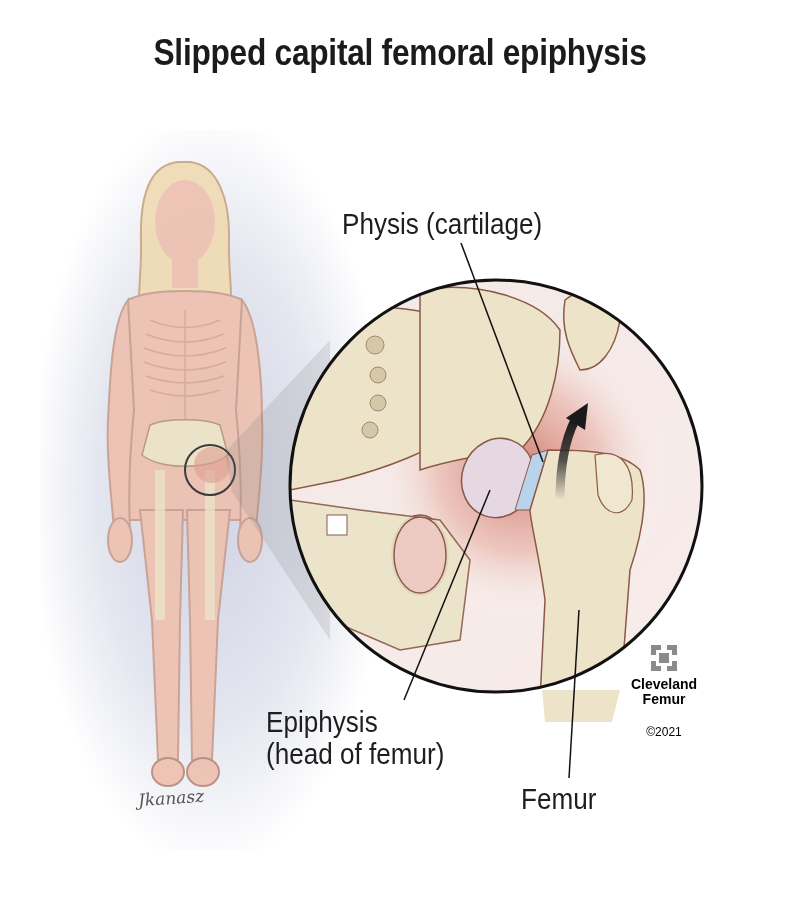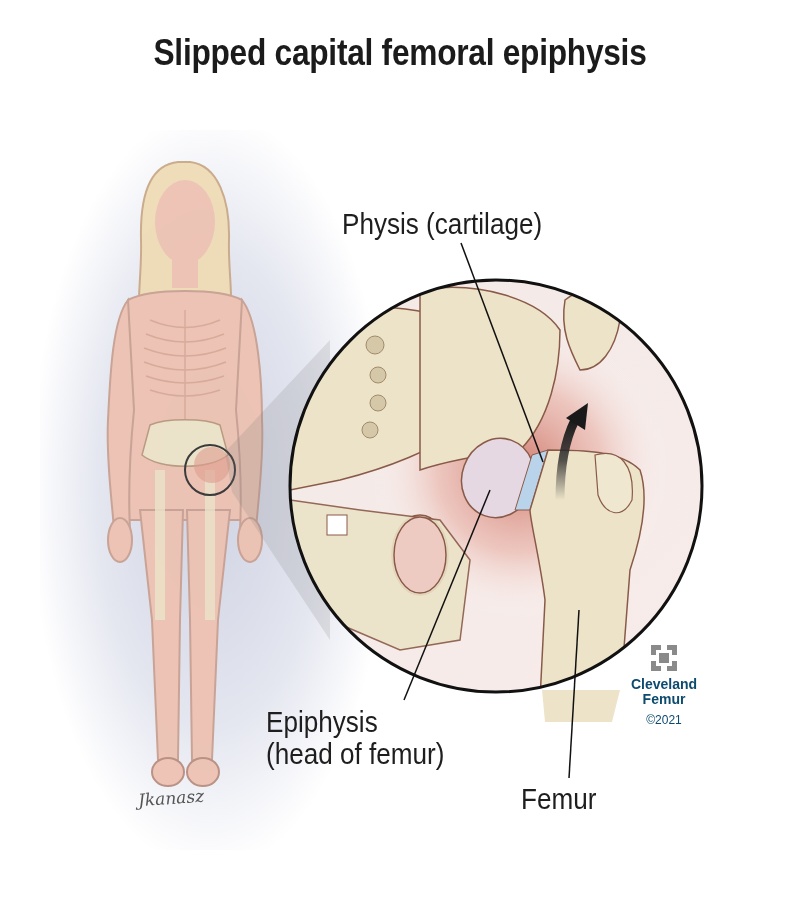--- a/index.html
+++ b/index.html
@@ -20,23 +20,23 @@
   .figure-svg { position: absolute; left: 0; top: 0; }
   .label {
     position: absolute; color: #1e1e1e; font-size: 29px; line-height: 32px;
     transform: scaleX(0.9); transform-origin: left;
   }
   .lbl-physis { left: 342px; top: 208px; }
   .lbl-epi { left: 266px; top: 706px; }
   .lbl-femur { left: 521px; top: 783px; }
   .logo {
     position: absolute; left: 624px; top: 645px; width: 80px; text-align: center;
-    color: #0c4a6e; font-weight: bold; font-size: 14px; line-height: 15px;
+    color: #000000; font-weight: bold; font-size: 14px; line-height: 15px;
   }
-  .logo .copy { font-weight: normal; font-size: 12px; margin-top: 6px; }
+  .logo .copy { font-weight: normal; font-size: 12px; margin-top: 18px; }
   .logo-mark { display: block; margin: 0 auto 6px auto; }
   .signature {
     position: absolute; left: 138px; top: 788px; color: #555;
     font-family: "DejaVu Serif", serif; font-style: italic; font-size: 17px;
     transform: rotate(-4deg);
   }
 </style>
 </head>
 <body>
 

